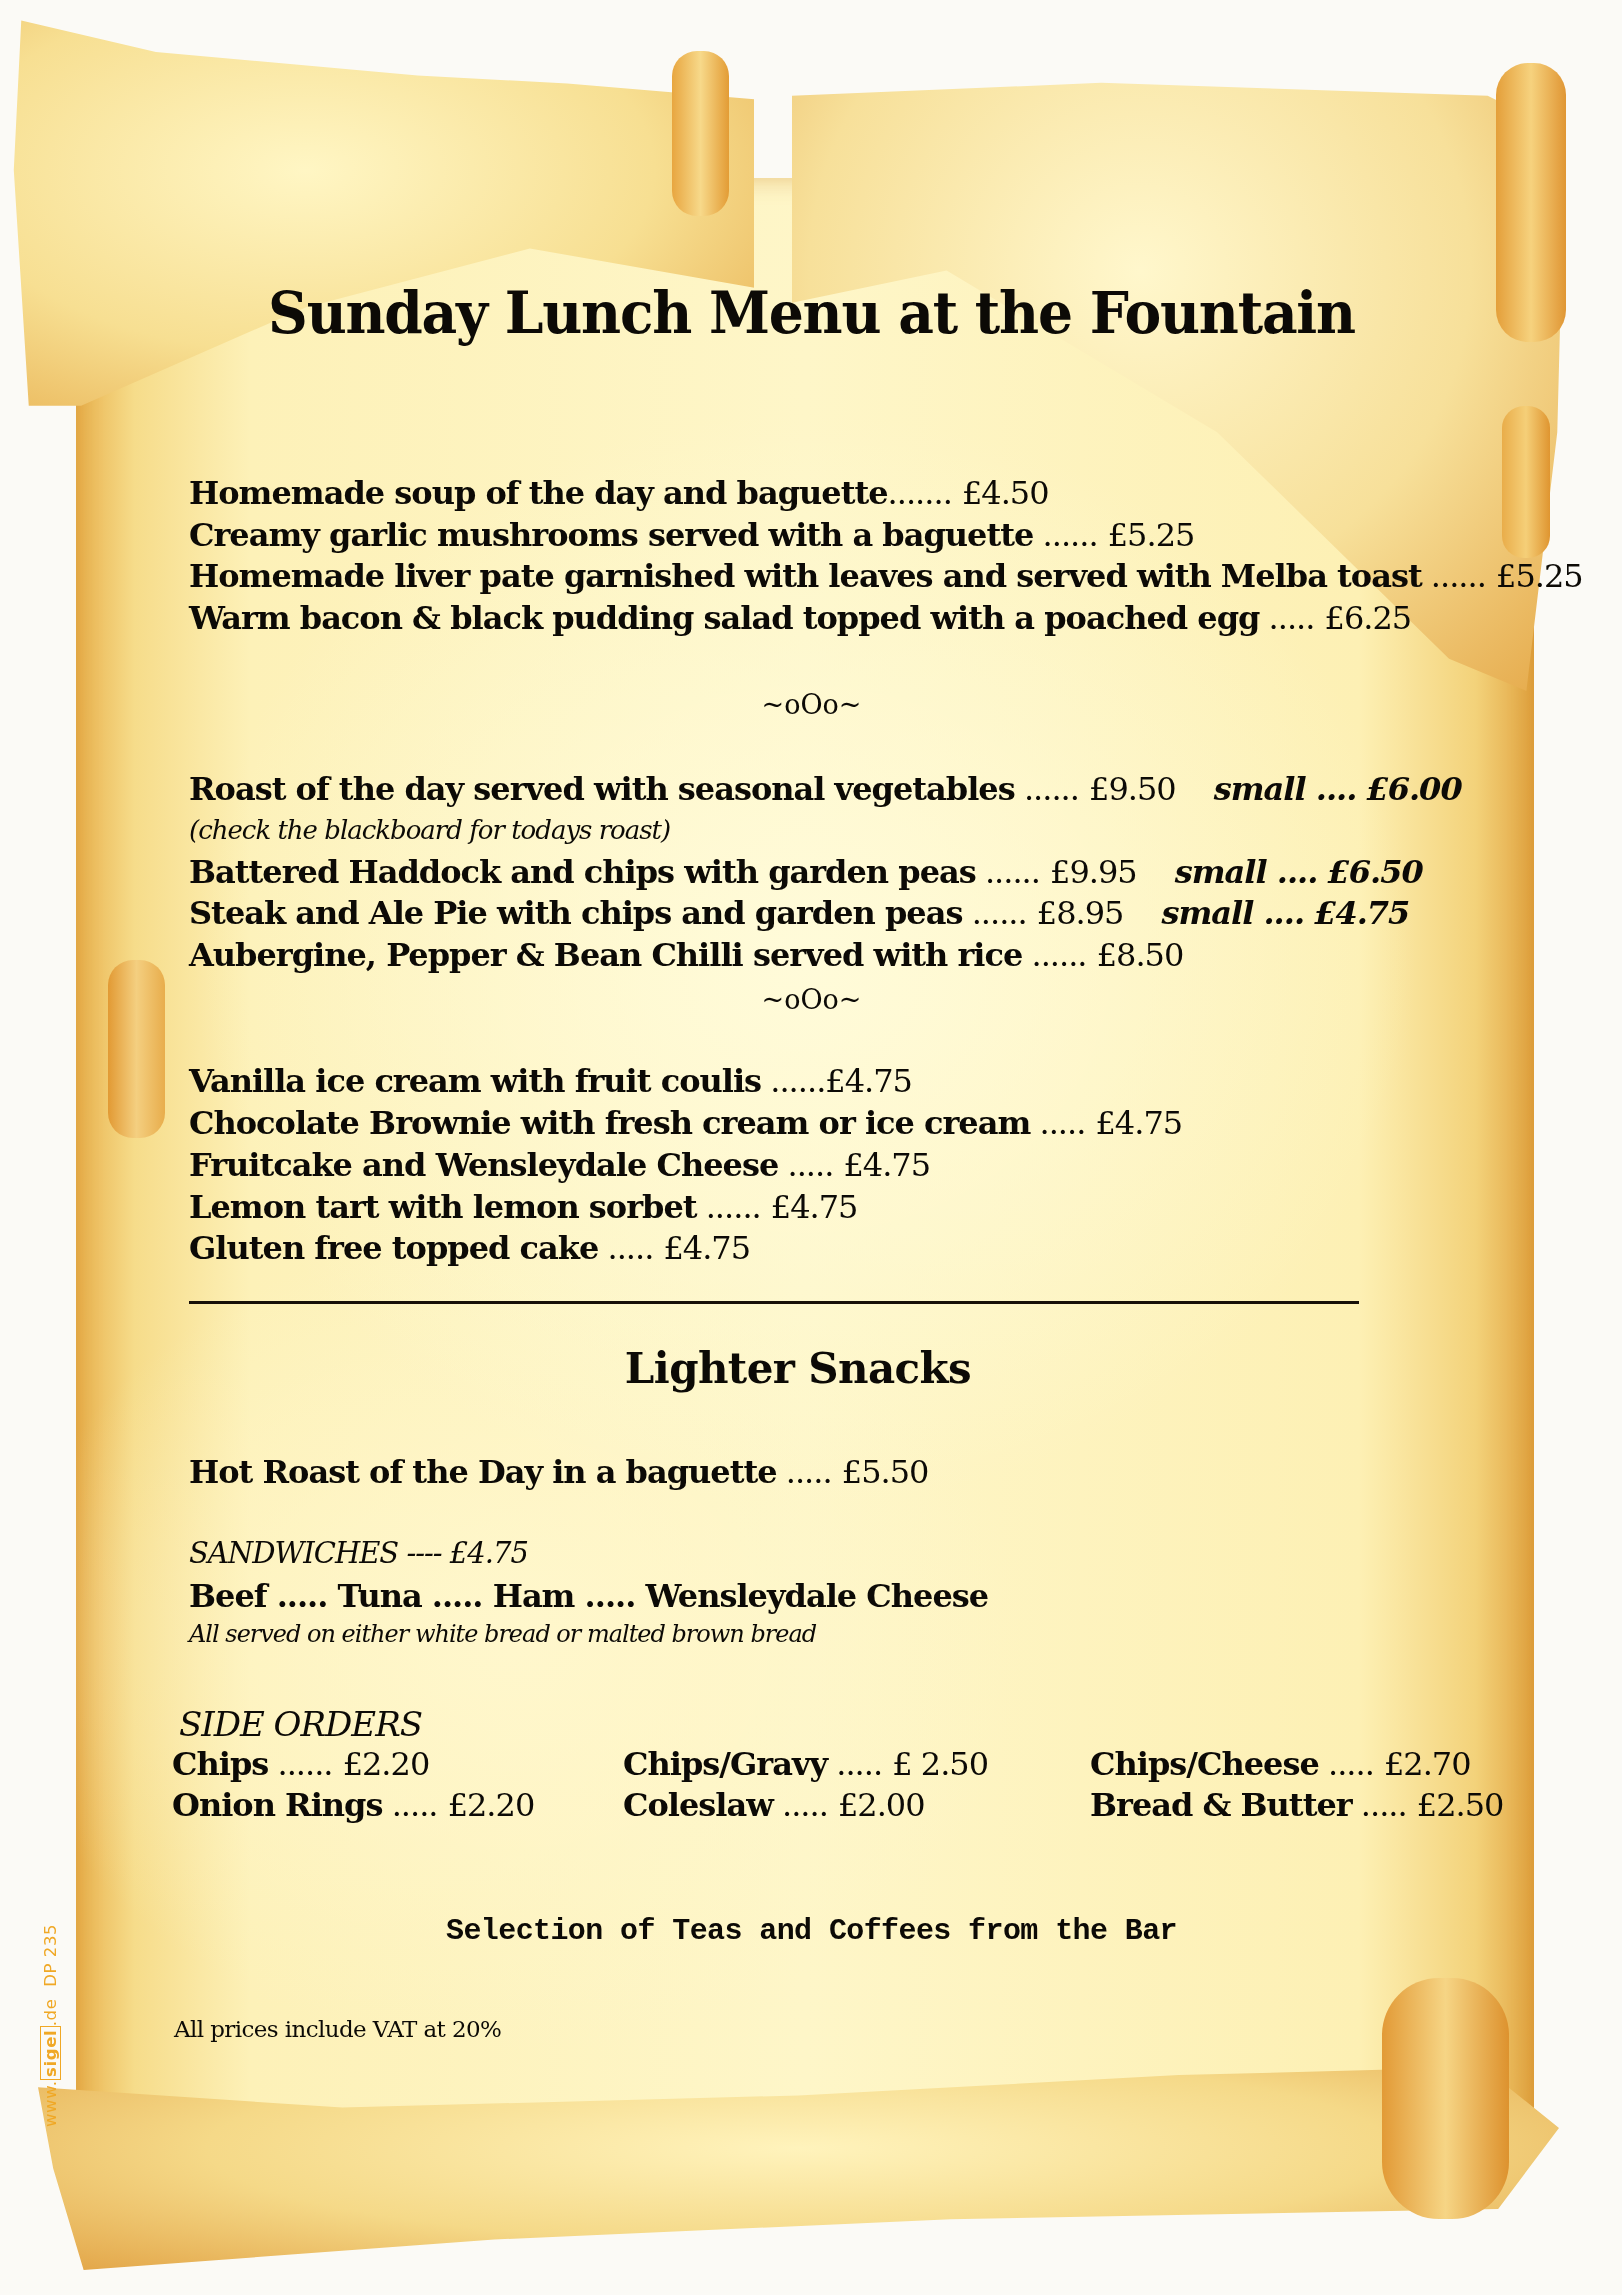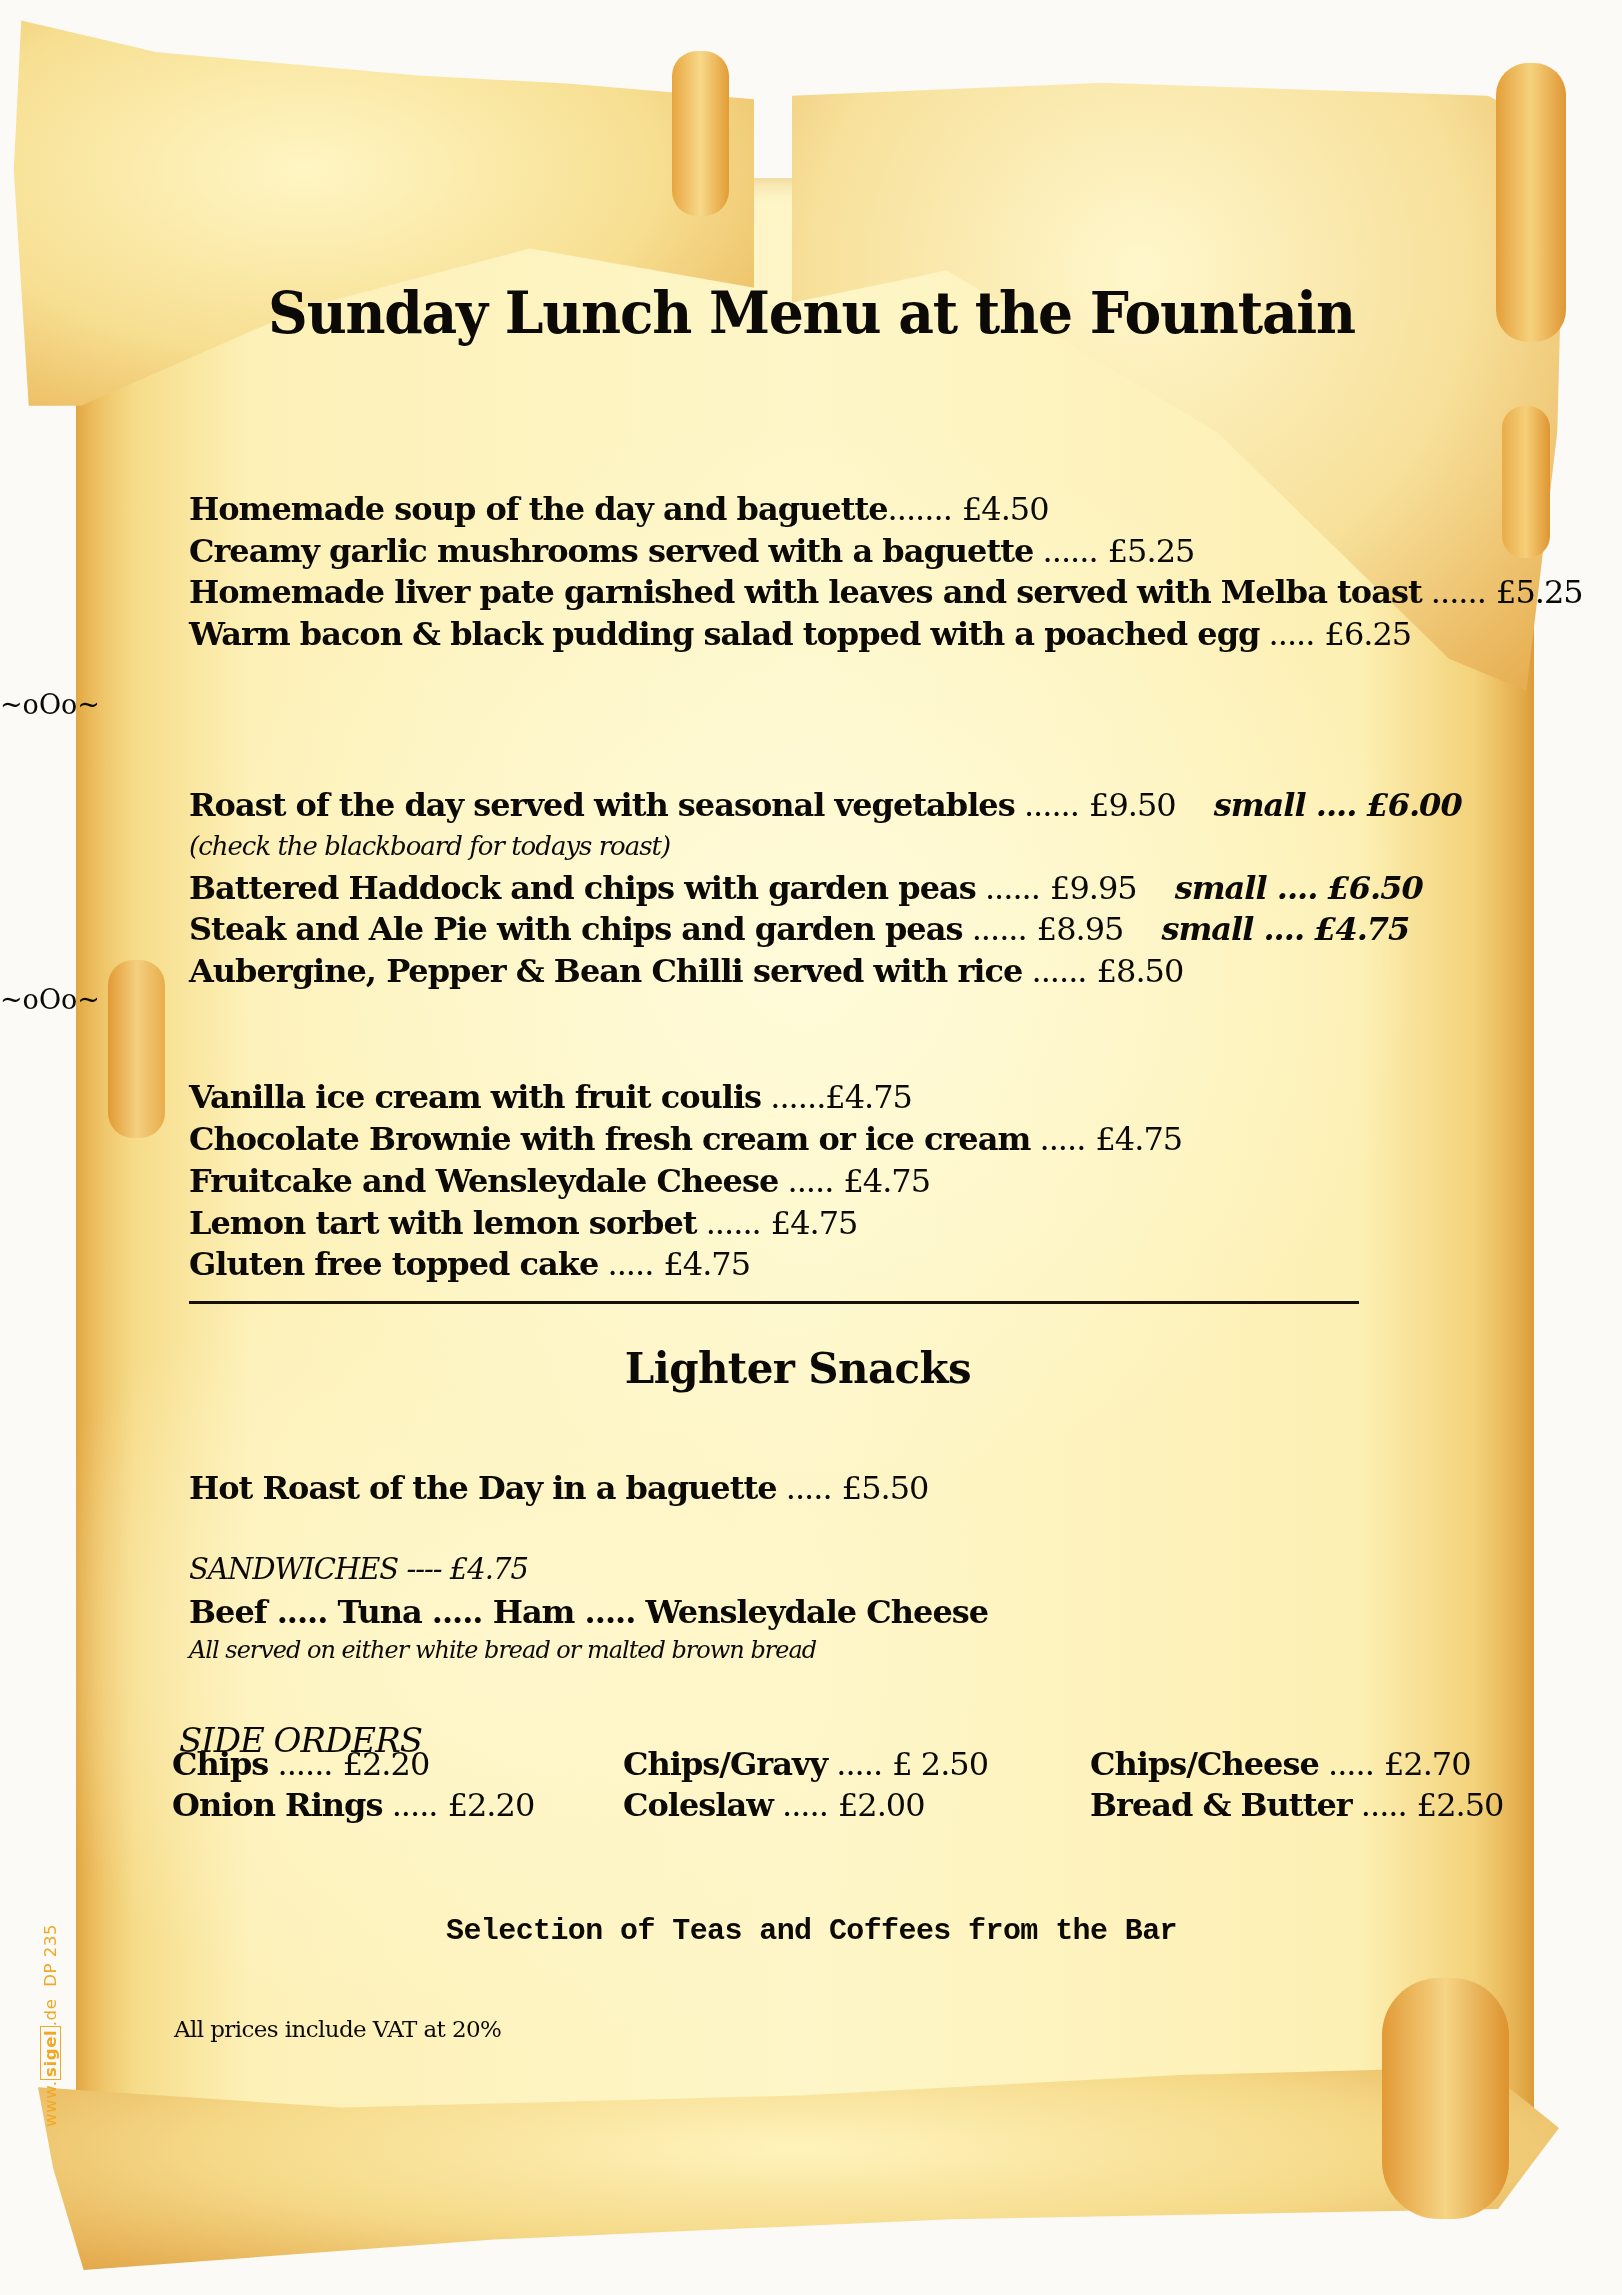--- a/index.html
+++ b/index.html
@@ -69,27 +69,27 @@
   .sigel-box { border: 1.3px solid #f0a825; padding: 0 2.5px; font-weight: bold; }
 
   .content { position: absolute; left: 0; top: 0; width: 1623px; }
   .title {
     position: absolute; left: 0; width: 1623px; top: 279px; text-align: center;
     font-family: "DejaVu Serif", serif; font-weight: bold; font-size: 58px;
     letter-spacing: -1.3px; transform: scaleX(0.95);
   }
   .line {
     position: absolute; left: 189px; font-weight: bold; font-size: 32px;
-    letter-spacing: -1px; white-space: nowrap; line-height: 1; margin-top: 16px;
+    letter-spacing: -1px; white-space: nowrap; line-height: 1;
   }
   .line .price { font-weight: normal; }
   .line .small { font-style: italic; font-weight: bold; margin-left: 38px; }
   .italic { font-style: italic; font-weight: normal; }
   .sep {
-    position: absolute; left: 0; width: 1623px; text-align: left;
+    position: absolute; left: 0; width: 1623px; text-align: center;
     font-size: 27px; line-height: 1;
   }
   .rule {
     position: absolute; left: 189px; top: 1301px; width: 1170px; height: 2.5px; background: #171008;
   }
   .subtitle {
     position: absolute; left: 0; width: 1596px; top: 1344px; text-align: center;
     font-weight: bold; font-size: 42px; letter-spacing: -0.6px;
   }
   .side-col { position: absolute; font-weight: bold; font-size: 32px; letter-spacing: -1px; white-space: nowrap; line-height: 1; }

